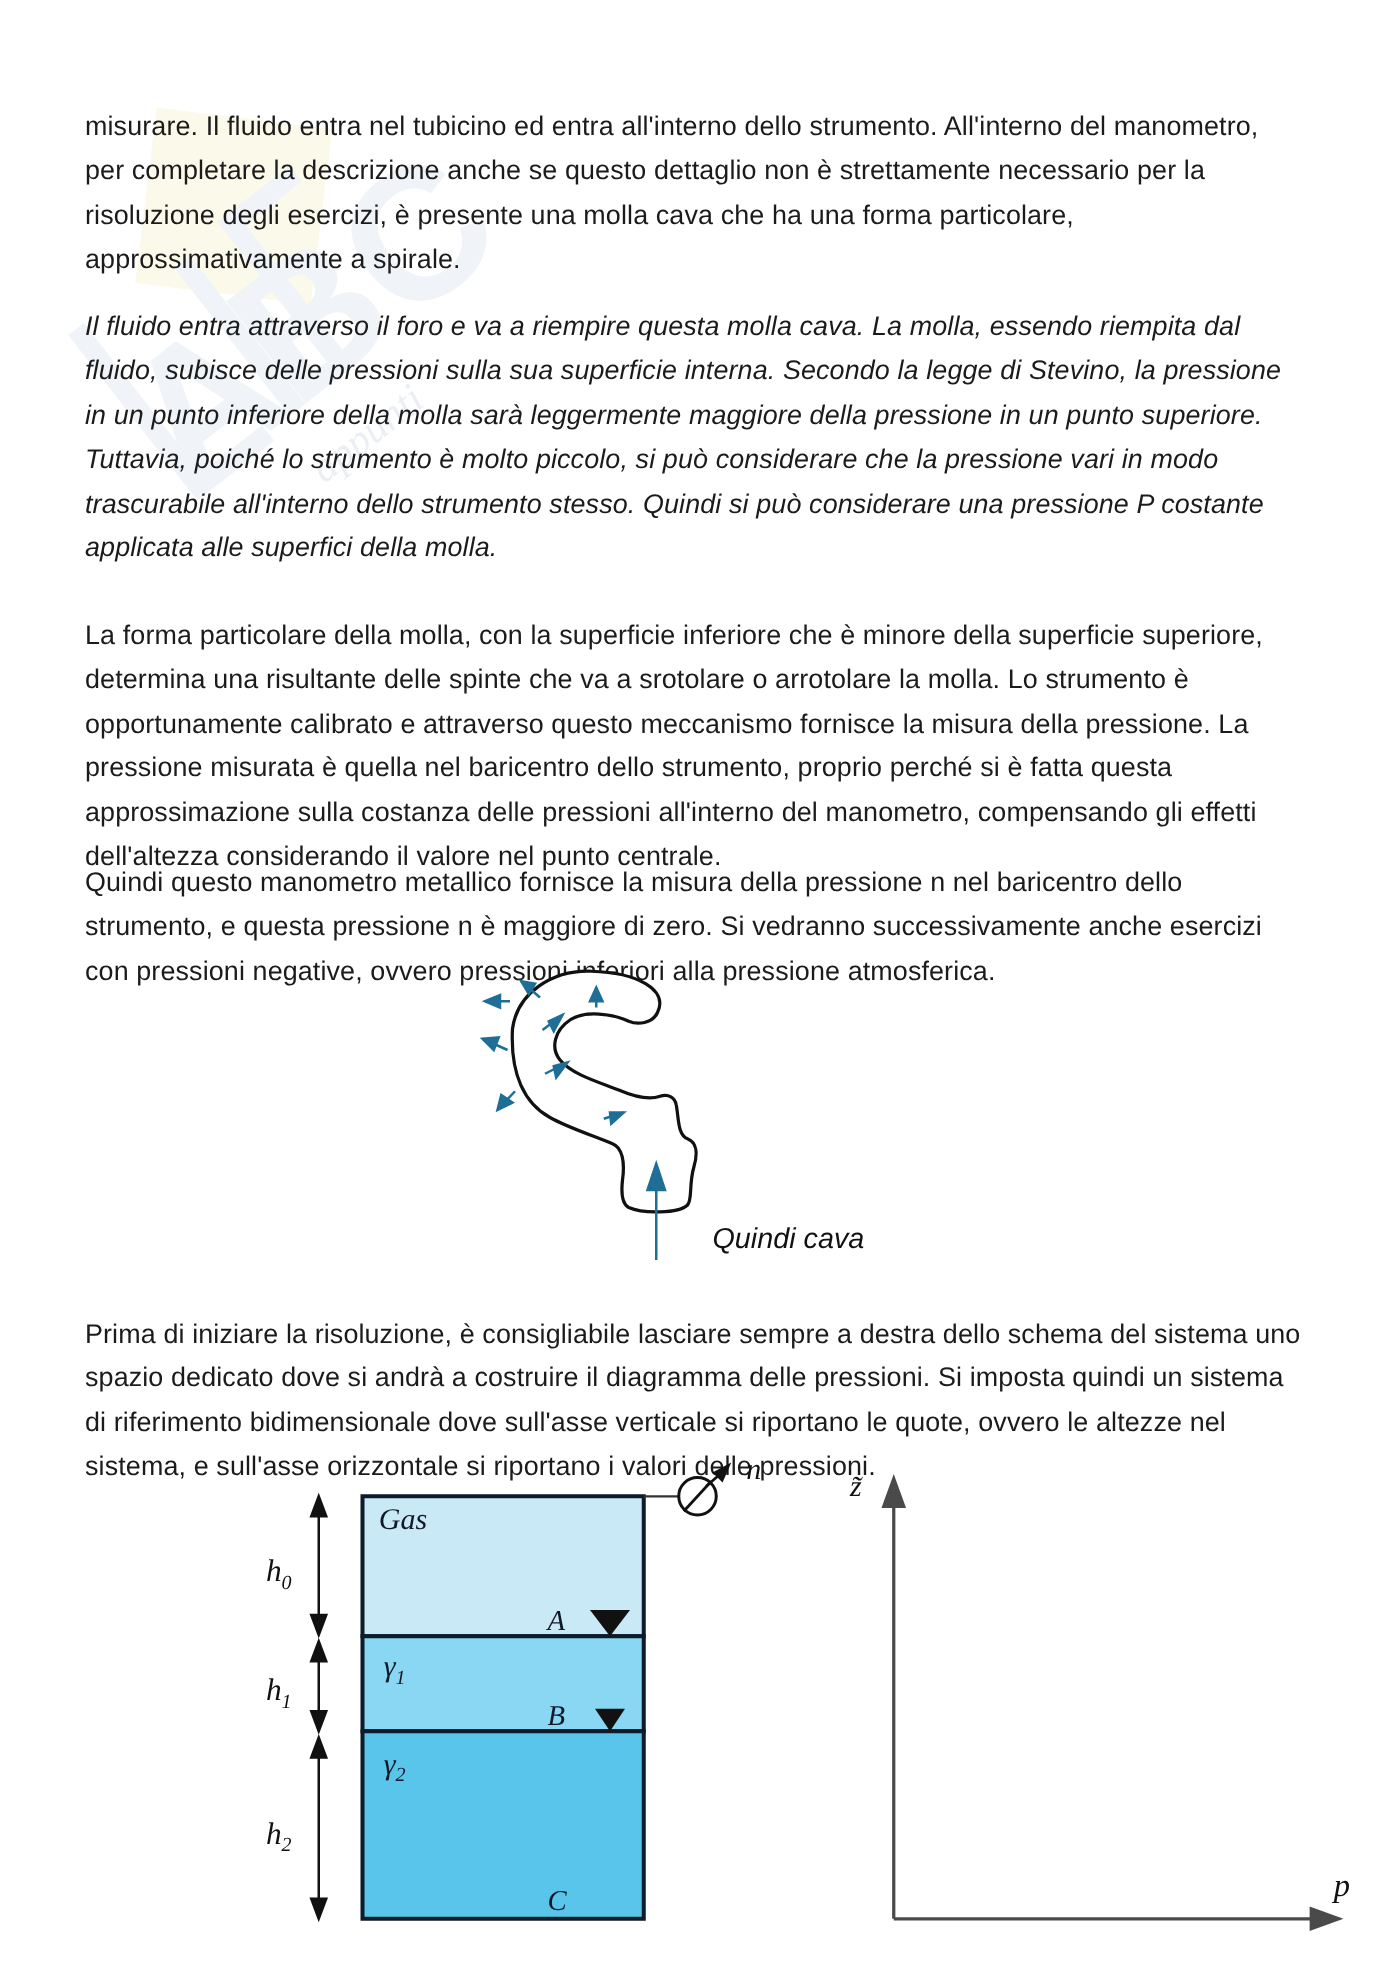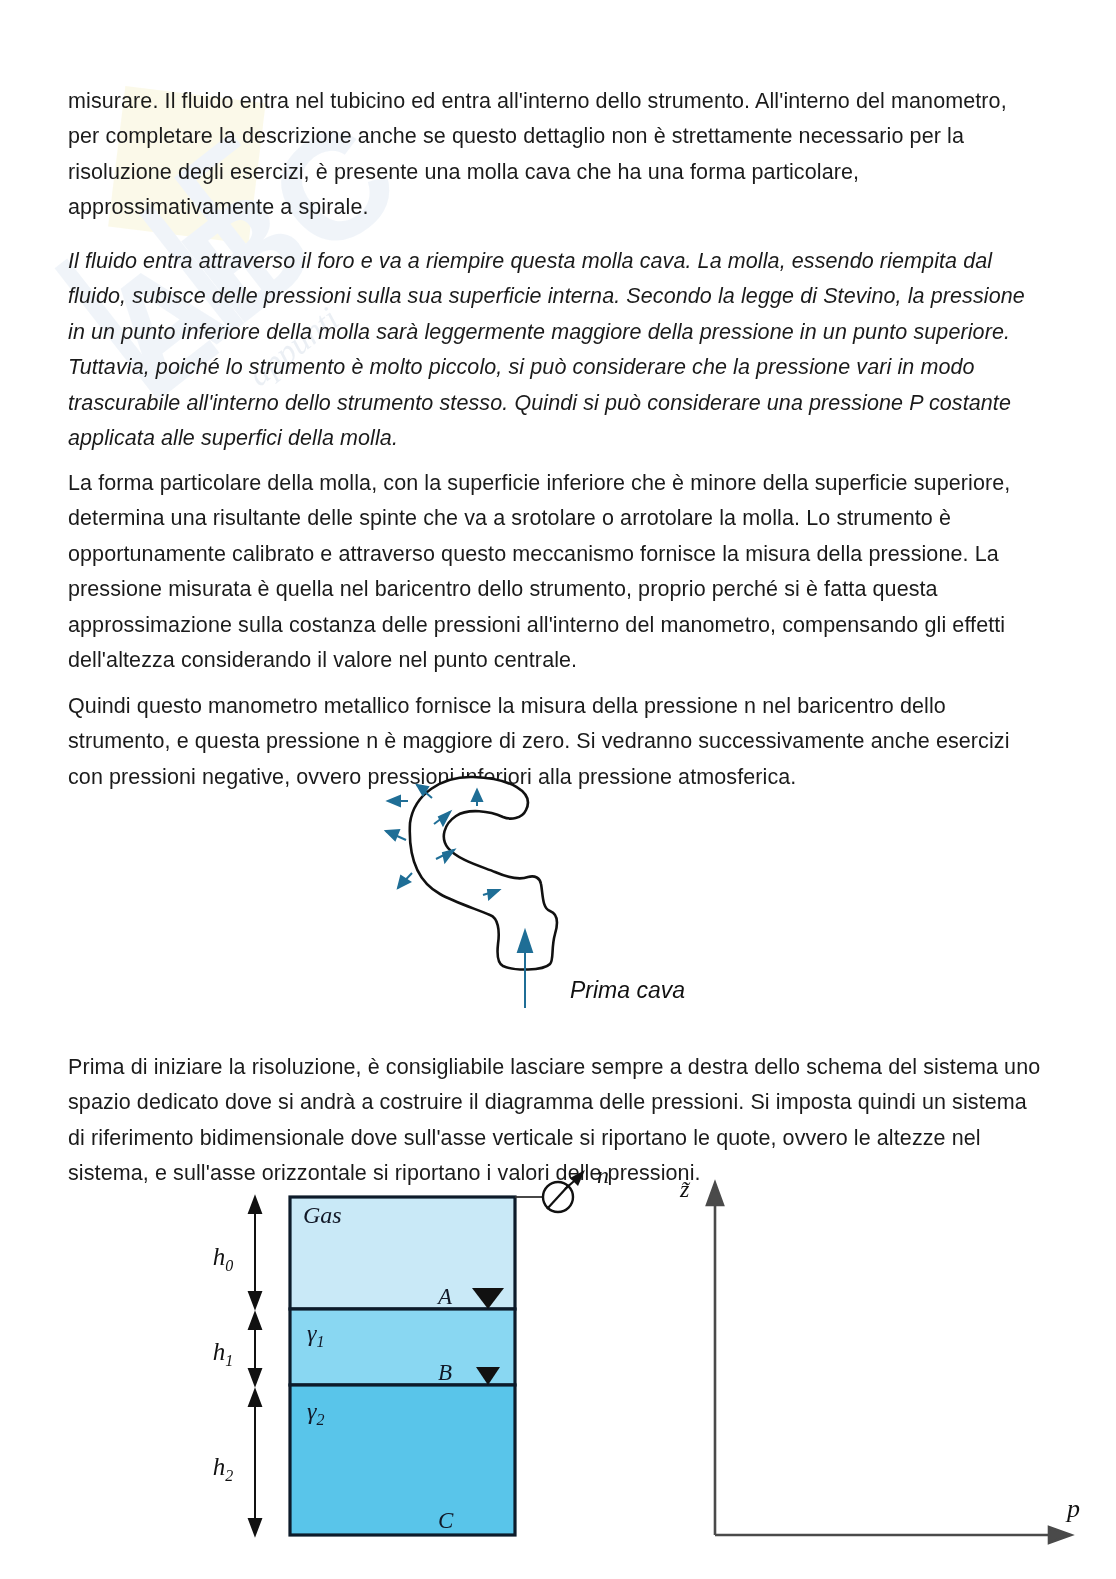--- a/index.html
+++ b/index.html
@@ -41,21 +41,21 @@
     left: 68px;
     width: 975px;
     font-size: 21.5px;
     line-height: 35.6px;
     color: #1b1b1b;
     text-align: left;
     letter-spacing: 0.1px;
   }
   #p1 { top: 62px; }
   #p2 { top: 222px; font-style: italic; }
-  #p3 { top: 444px; }
+  #p3 { top: 469px; }
   #p4 { top: 667px; }
   #p5 { top: 1028px; }
 
   
   #fig-molla {
     position: absolute;
     left: 370px;
     top: 768px;
     width: 400px;
     height: 250px;
@@ -165,21 +165,21 @@
       <polygon points="129,122 118,122 119,131"></polygon>
     </g>
   </g>
 
   <g stroke="#1f6e96" stroke-width="2" fill="#1f6e96">
     <line x1="155" y1="240" x2="155" y2="170"></line>
     <polygon points="155,163 148,184 162,184"></polygon>
   </g>
 </svg>
 
-<div id="molla-caption">Prima cava</div>
+<div id="molla-caption">Quindi cava</div>
 
 <svg id="fig-tank" viewBox="0 0 900 400" xmlns="http://www.w3.org/2000/svg">
 
   <g stroke="#111111" stroke-width="2" fill="#111111">
 
     <line x1="60" y1="33" x2="60" y2="125"></line>
     <polygon points="60,22 54,38 66,38"></polygon>
     <polygon points="60,133 54,117 66,117"></polygon>
 
     <line x1="60" y1="148" x2="60" y2="200"></line>

